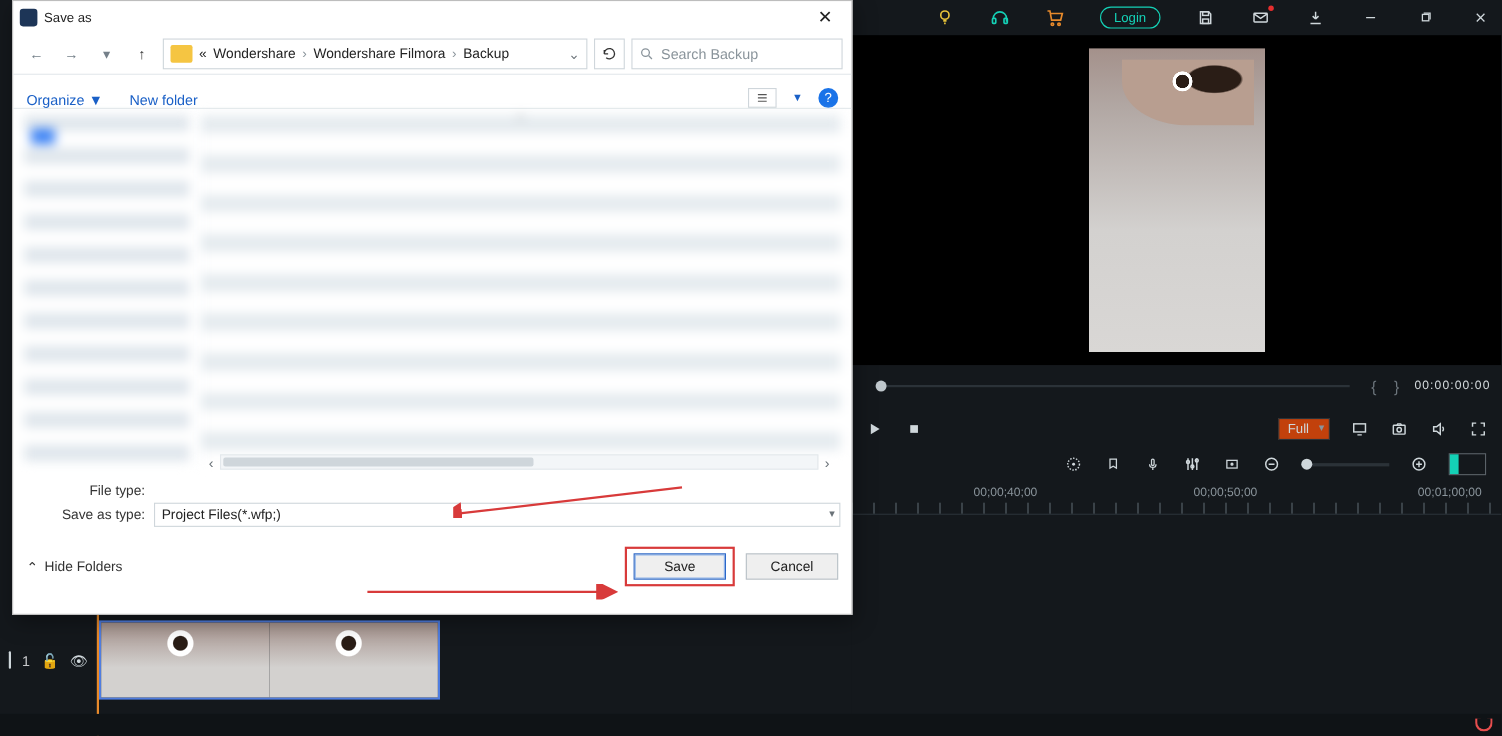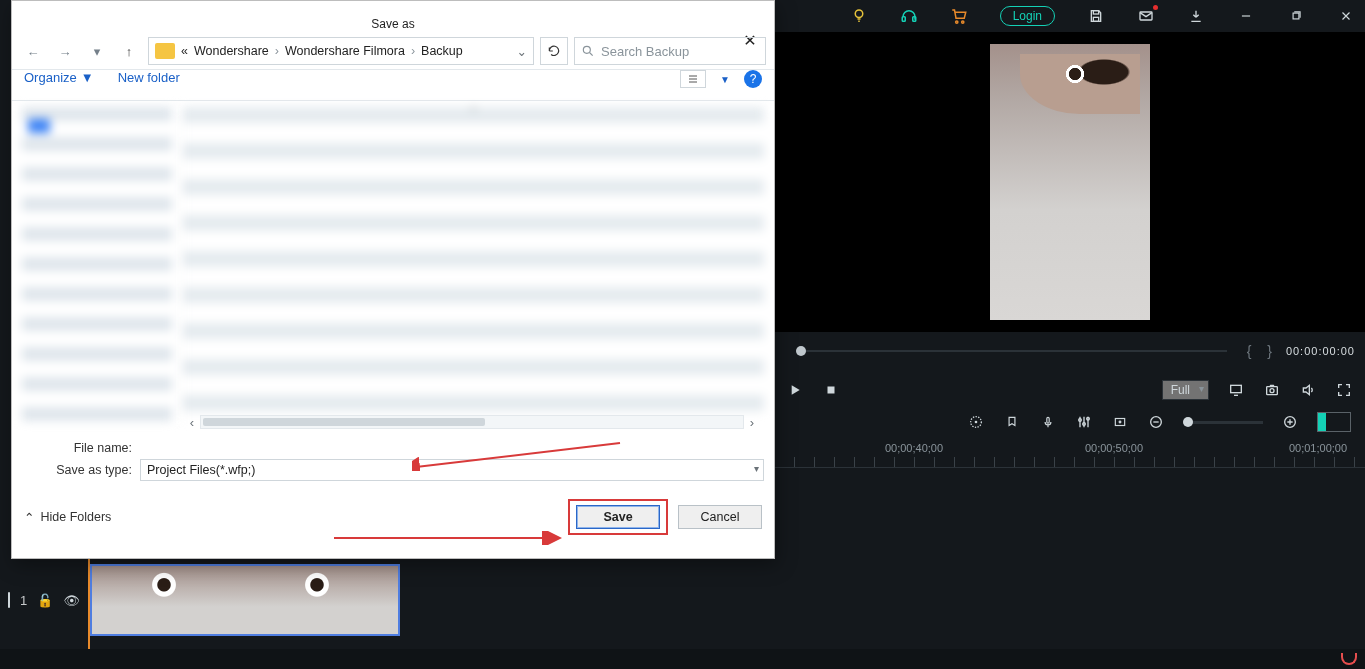--- a/index.html
+++ b/index.html
@@ -20,21 +20,21 @@
 .preview-face::before { content:''; position:absolute; top:10px; left:30px; width:120px; height:60px; background: radial-gradient(ellipse at 70% 30%, #2a1d16 0 20%, transparent 22%), #b89e90; border-bottom-left-radius: 60px 40px; }
 .preview-face::after { content:''; position:absolute; top:20px; left:68px; width:34px; height:20px; background: radial-gradient(circle at 50% 50%, #2a1d16 0 30%, #fff 32% 45%, transparent 47%); border-radius:50%; }
 .preview-bottom-bar { height: 38px; display: flex; align-items: center; justify-content: space-between; padding: 0 10px; background: #14181c; }
 .playhead-row { display:flex; align-items:center; gap: 8px; flex:1; }
 .scrub-line { flex:1; height:2px; background:#2b3238; position:relative; margin: 0 12px; }
 .scrub-line::after { content:''; position:absolute; left:0; top:-4px; width:10px; height:10px; background:#bfc7cc; border-radius:50%; }
 .timecode { color:#d7dde0; font-size:11px; letter-spacing:1px; }
 .braces { color:#6d767d; font-size: 14px; letter-spacing: 6px; }
 .player-controls { height: 40px; display:flex; align-items:center; gap: 18px; padding: 0 12px; }
 .player-controls .spacer { flex:1; }
-.full-select { background:#737373; border:1px solid #2b3238; padding:2px 18px 2px 8px; color:#cfd7db; font-size:12px; position:relative; }
+.full-select { background:#c2410c; border:1px solid #2b3238; padding:2px 18px 2px 8px; color:#cfd7db; font-size:12px; position:relative; }
 .full-select::after { content:'▾'; position:absolute; right:4px; top:2px; font-size:10px; color:#8a949b; }
 .pc-icon { width:18px; height:18px; display:inline-flex; align-items:center; justify-content:center; color:#cfd7db; }
 
 .tool-strip { position: absolute; left: 774px; top: 405px; width: 591px; height: 34px; display:flex; align-items:center; gap: 18px; padding: 0 14px; justify-content: flex-end; }
 .tool-strip .ts-icon { width:18px; height:18px; display:inline-flex; align-items:center; justify-content:center; color:#cfd7db; }
 .zoom-track { width: 80px; height: 3px; background:#2b3238; position:relative; }
 .zoom-track::after { content:''; position:absolute; left:0; top:-4px; width:10px; height:10px; border-radius:50%; background:#cfd7db; }
 .mini-mapbox { width:34px; height:20px; border:1px solid #5a6268; display:flex; }
 .mini-mapbox > div:first-child { width:8px; background:#14d1b6; }
 
@@ -52,33 +52,33 @@
 .clip .thumb::after { content:''; position:absolute; top:6px; left:24px; width:80px; height:32px; background: radial-gradient(circle at 60% 40%, #2a1d16 0 12%, #fff 14% 22%, transparent 24%); }
 
 .playhead-line { position:absolute; left:88px; top:440px; width:2px; height:229px; background:#e88a2b; }
 .playhead-line::before { content:''; position:absolute; top:-6px; left:-5px; width:12px; height:10px; background:#e88a2b; clip-path: polygon(0 0,100% 0,50% 100%); }
 
 .bottom-bar { position:absolute; left:0; bottom:0; width:1365px; height:20px; background:#0f1316; }
 .bottom-bar .prog { position:absolute; right:8px; bottom:4px; width:16px; height:12px; border:2px solid #e64e4e; border-top:none; border-radius:0 0 10px 10px; }
 
 
 .dlg { position:absolute; left:11px; top:0; width:764px; height:559px; background:#fff; color:#222; border:1px solid #bdbdbd; box-shadow: 2px 6px 18px rgba(0,0,0,.35); }
-.dlg-title { height:30px; display:flex; align-items:center; padding:16px 6px; font-size:12px;flex-direction:column; }
+.dlg-title { height:30px; display:flex; align-items:center; padding:4px 6px; font-size:12px; }
 .dlg-title .favicon { width:16px; height:16px; margin-right:6px; background:#1d3557; border-radius:3px; }
 .dlg-title .close { margin-left:auto; width:36px; text-align:center; font-size:16px; cursor:pointer; }
 .dlg-nav { height:36px; display:flex; align-items:center; gap:6px; padding:0 8px; }
 .nav-btn { width:26px; height:26px; display:inline-flex; align-items:center; justify-content:center; color:#75808a; }
 .nav-btn.enabled { color:#333; }
 .addr { flex:1; height:28px; border:1px solid #cfd6db; display:flex; align-items:center; padding:0 6px; gap:6px; font-size:12.5px; }
 .addr .folder-ico { width:20px; height:16px; background:#f5c542; border-radius:2px; }
 .addr .sep { color:#8a949b; }
 .addr .chev-span { margin-left:auto; color:#6a7278; }
 .refresh { width:28px; height:28px; border:1px solid #cfd6db; display:inline-flex; align-items:center; justify-content:center; }
 .searchbox { width:192px; height:28px; border:1px solid #cfd6db; display:flex; align-items:center; padding:0 6px; color:#8a949b; gap:6px; }
-.dlg-toolbar { height:32px; display:flex; align-items:flex-start; padding:0 12px; gap:24px; border-top:1px solid #e3e8ec; border-bottom:1px solid #e3e8ec; font-size:13px; }
+.dlg-toolbar { height:32px; display:flex; align-items:flex-end; padding:0 12px; gap:24px; border-top:1px solid #e3e8ec; border-bottom:1px solid #e3e8ec; font-size:13px; }
 .org { color:#1a60c7; display:flex; align-items:center; gap:4px; }
 .newf { color:#1a60c7; }
 .dlg-toolbar .right { margin-left:auto; display:flex; align-items:center; gap:14px; }
 .view-drop { width:26px; height:18px; border:1px solid #cfd6db; display:inline-flex; align-items:center; justify-content:center; font-size:10px; }
 .help { width:18px; height:18px; border-radius:50%; background:#1a73e8; color:#fff; display:inline-flex; align-items:center; justify-content:center; font-size:12px; }
 .filepane { height:330px; position:relative; padding: 6px 10px 6px 10px; display:flex; }
 .treepane { width:150px; height:100%; filter: blur(5px); background: repeating-linear-gradient(180deg, #dfe6ec 0 14px, #fff 14px 30px); position:relative; }
 .treepane::before { content:''; position:absolute; left:6px; top:12px; width:22px; height:14px; background:#3b82f6; }
 .listpane { flex:1; height:100%; filter: blur(5px); background: repeating-linear-gradient(180deg, #e5ebef 0 16px, #fff 16px 36px); margin-left:10px; border-left:1px solid #eef2f5; position:relative; }
 .listpane .upchev { position:absolute; left:50%; top:-2px; transform:translateX(-50%); color:#6a7278; font-size:12px; filter:none; }
@@ -93,21 +93,21 @@
 .form-row .combo { flex:1; height:22px; border:1px solid #6a93cf; display:flex; align-items:center; padding:0 18px 0 6px; font-size:12.5px; position:relative; background:#fff; }
 .form-row .combo.light { border-color:#cfd6db; }
 .form-row .combo::after { content:'▾'; position:absolute; right:4px; top:3px; font-size:10px; color:#6a7278; }
 .form-row .filename-box { outline: 2px solid #d83a3a; outline-offset: -1px; }
 
 .dlg-footer { display:flex; align-items:center; padding: 14px 12px 10px 12px; gap:10px; }
 .hide-folders { display:flex; align-items:center; gap:6px; font-size:12.5px; color:#333; }
 .dlg-footer .spacer { flex:1; }
 .btn { width:84px; height:24px; border:1px solid #b9c1c7; background:#efefef; font-size:12.5px; display:inline-flex; align-items:center; justify-content:center; cursor:pointer; }
 .btn.primary { border:1px solid #2a67c8; box-shadow: inset 0 0 0 1px #8fb4ea; }
-.save-wrap { border:2px solid #d83a3a; padding:4px 6px; display:inline-flex;font-weight:bold; }
+.save-wrap { border:2px solid #d83a3a; padding:4px 6px; display:inline-flex; }
 
 .red-arrow { position:absolute; pointer-events:none; }
 .red-arrow.a1 { left:400px; top:440px; width:210px; height:30px; }
 .red-arrow.a2 { left:320px; top:530px; width:230px; height:14px; }
 .red-arrow svg { width:100%; height:100%; }
 </style>
 </head>
 <body>
 
 <div class="app-titlebar">
@@ -358,21 +358,21 @@
     </div>
     <div class="hscroll">
       <span class="arrow">‹</span>
       <div class="bar"></div>
       <span class="arrow">›</span>
     </div>
   </div>
 
   <div class="form-area">
     <div class="form-row">
-      <label>File name:</label>
+      <label>File type:</label>
     </div>
     <div class="form-row">
       <label>Save as type:</label>
       <div class="combo light">
         <span>Project Files(*.wfp;)</span>
       </div>
     </div>
   </div>
 
   <div class="dlg-footer">

